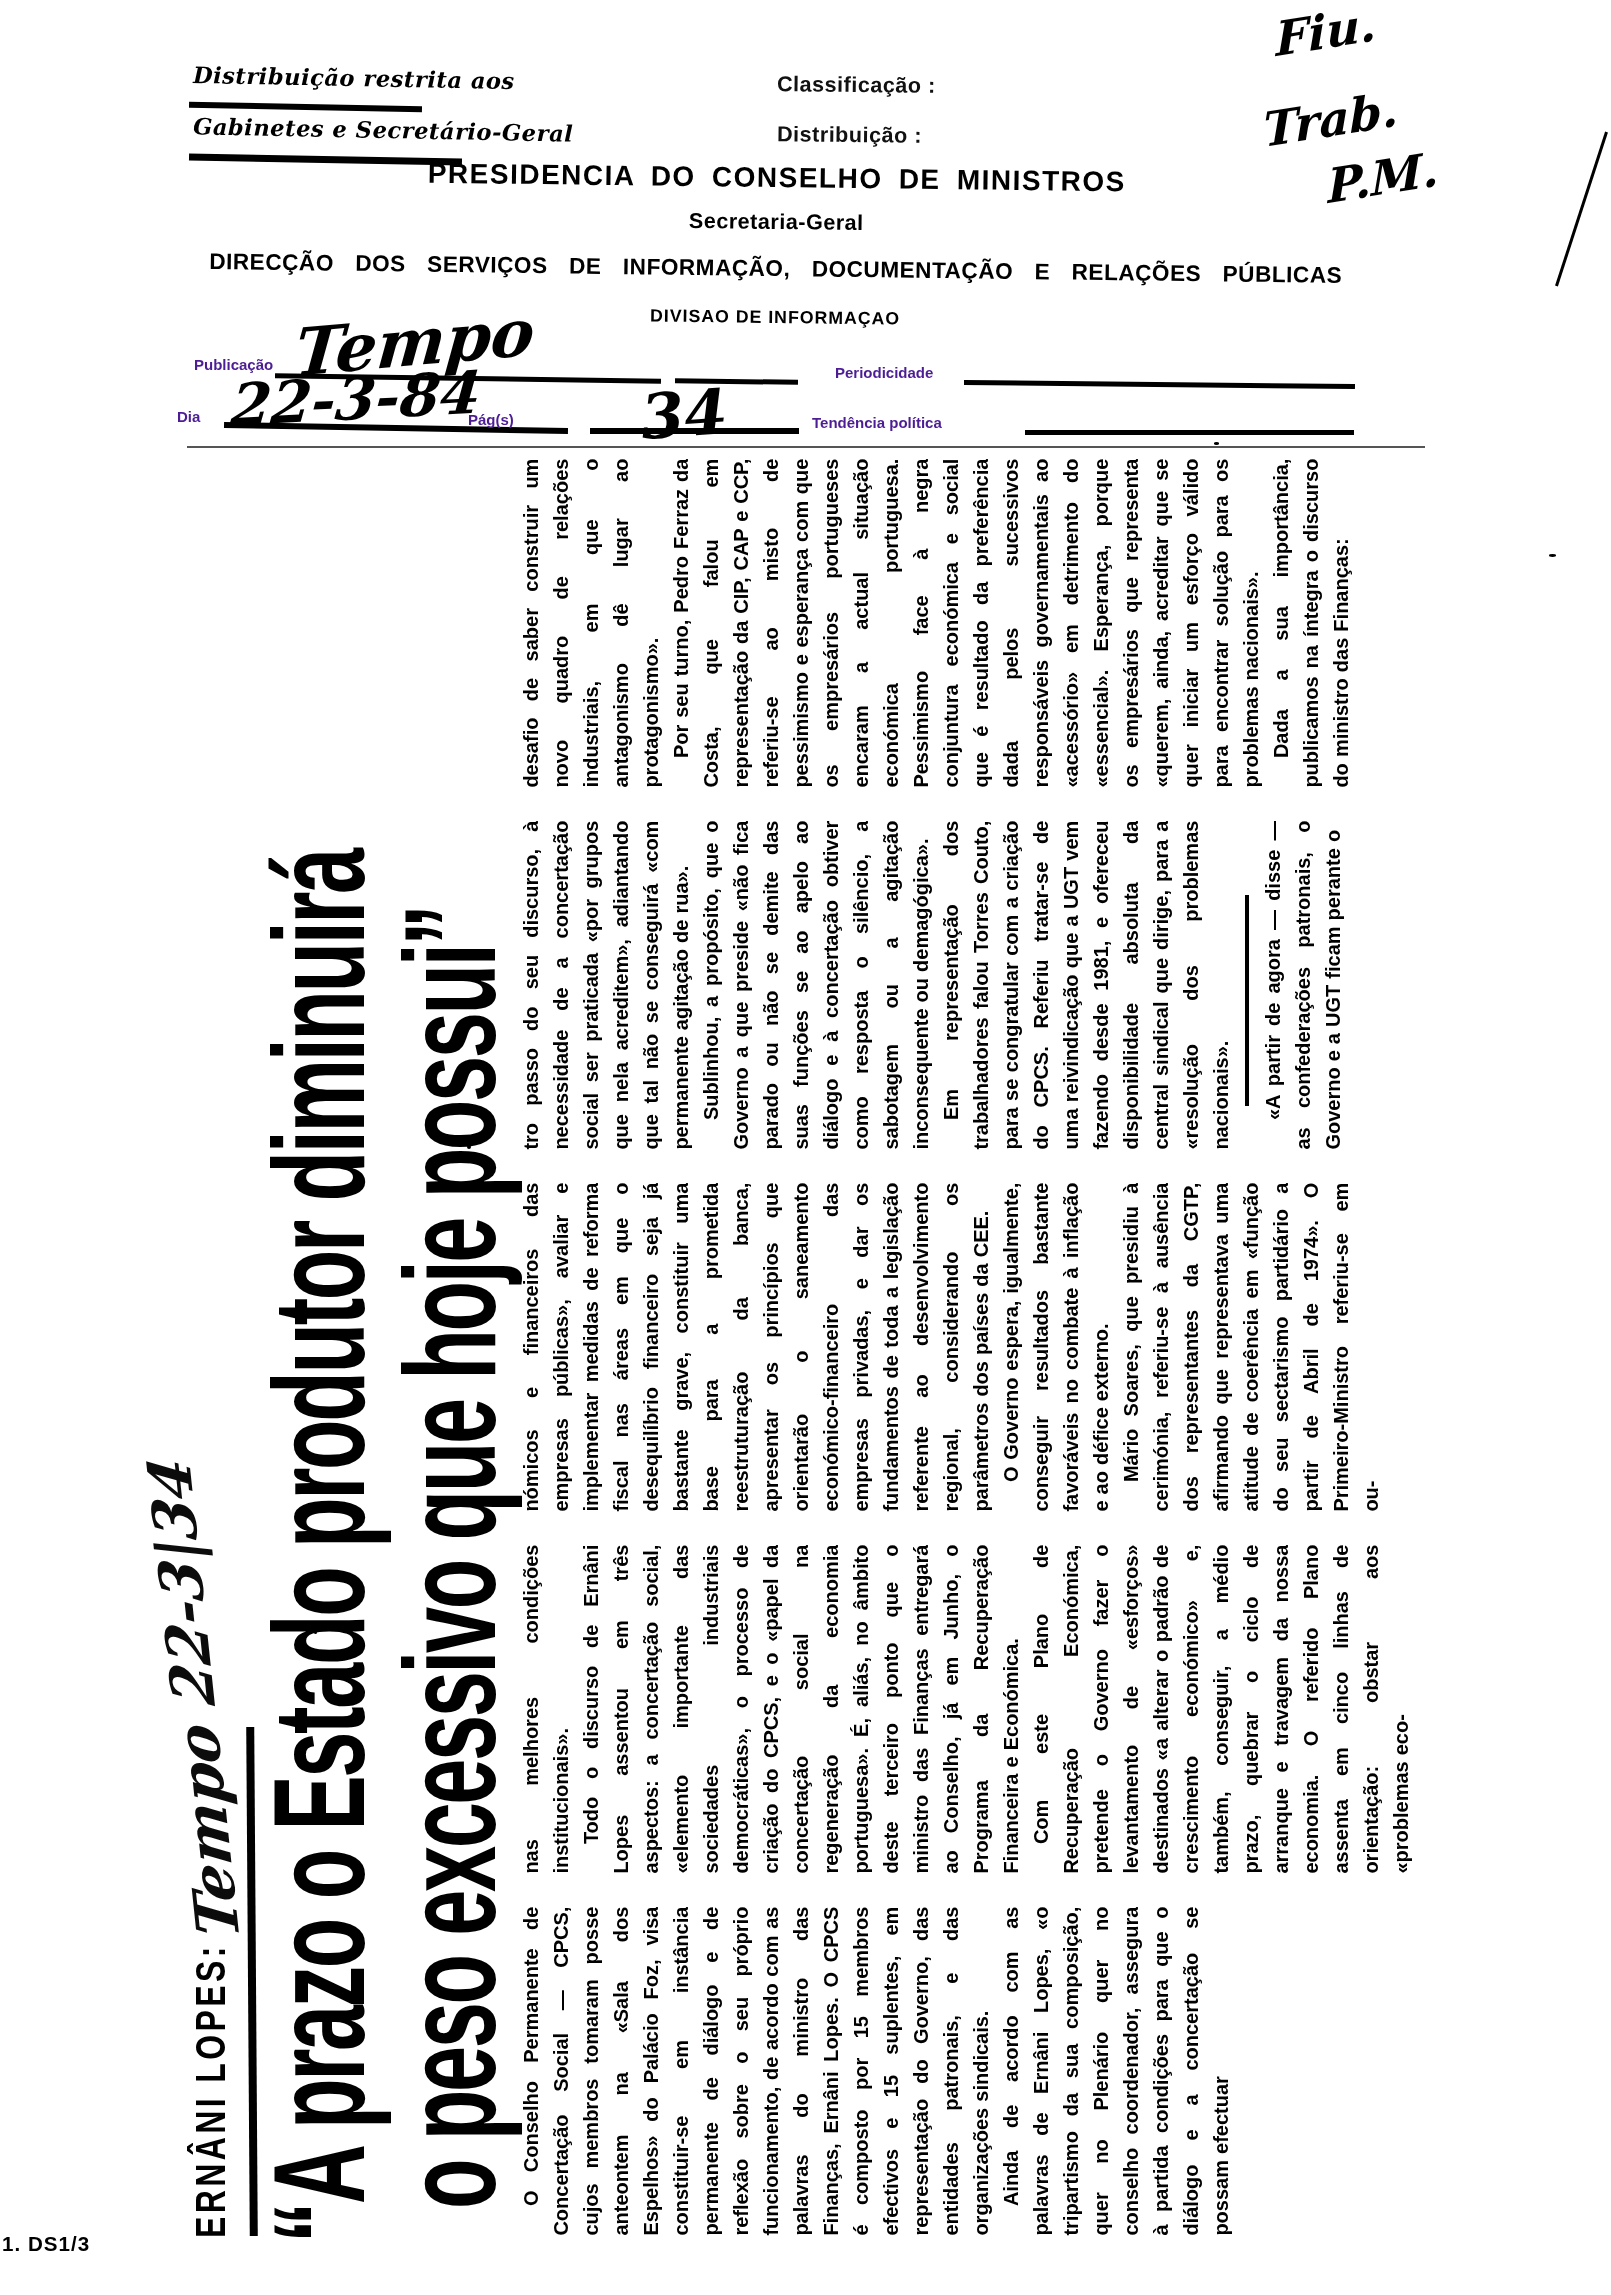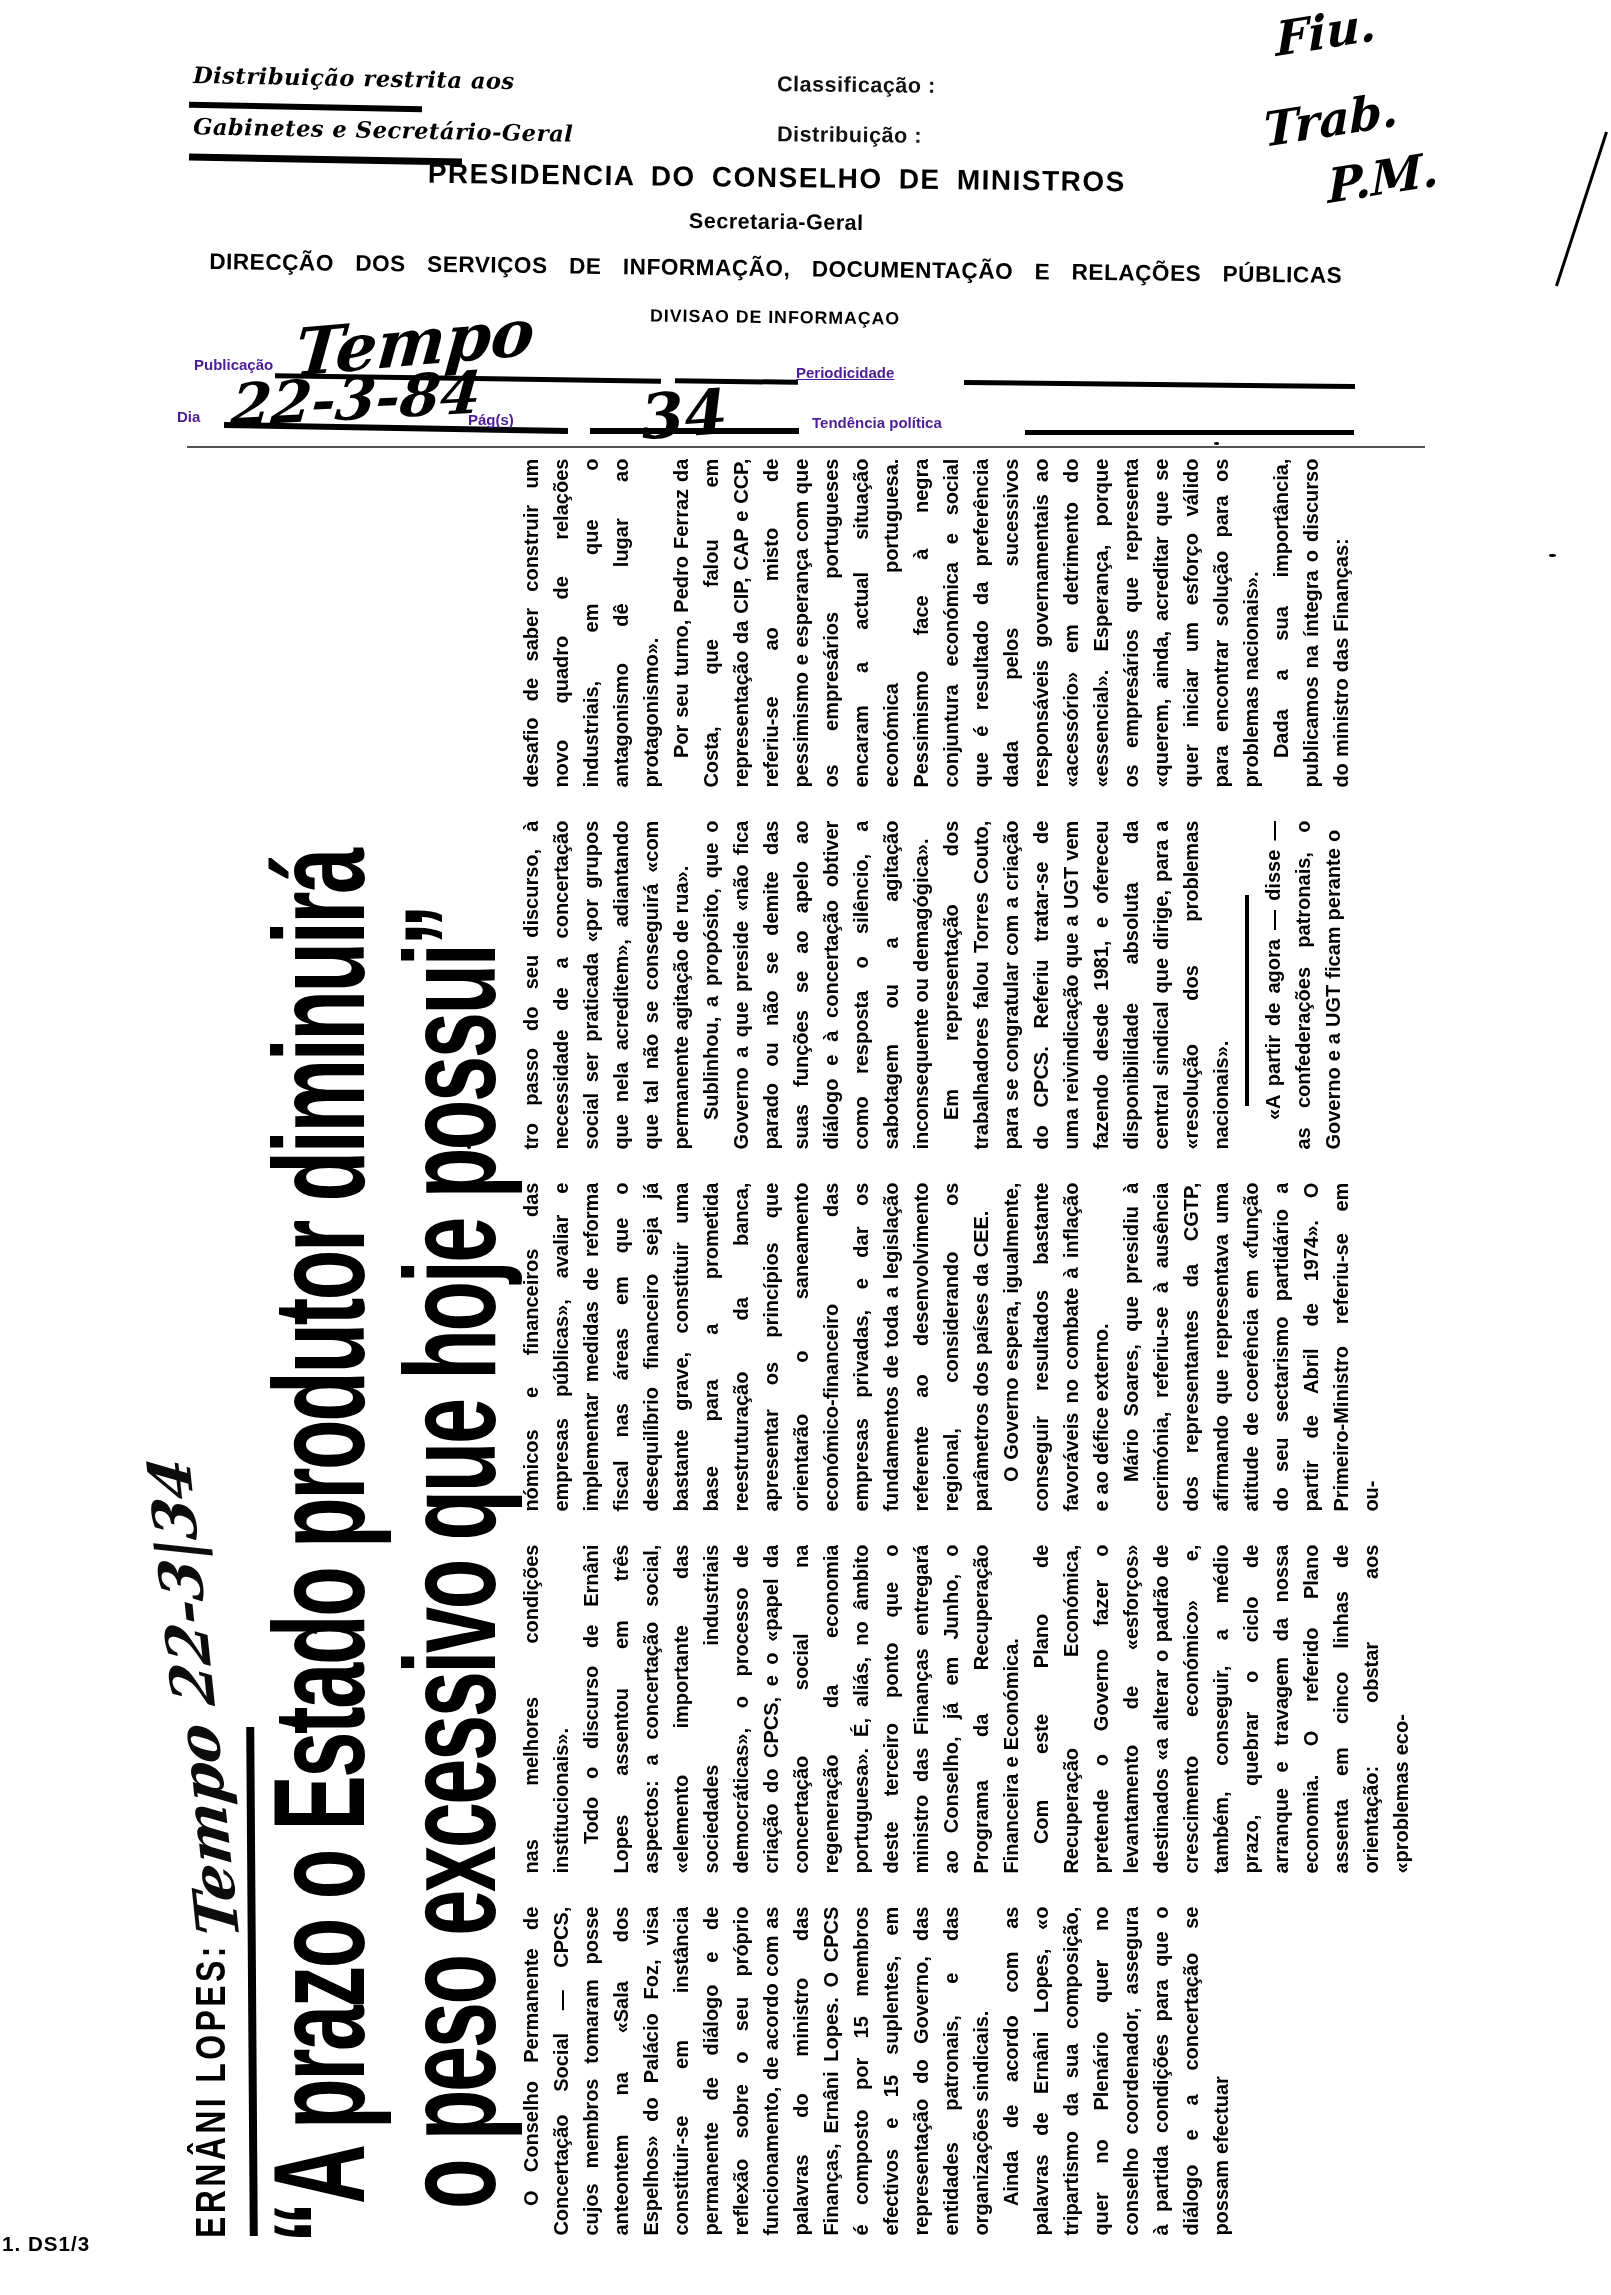--- a/index.html
+++ b/index.html
@@ -82,21 +82,21 @@
     <div class="lh-org">PRESIDENCIA DO CONSELHO DE MINISTROS</div>
     <div class="lh-dept">Secretaria-Geral</div>
     <div class="lh-dir">DIRECÇÃO DOS SERVIÇOS DE INFORMAÇÃO, DOCUMENTAÇÃO E RELAÇÕES PÚBLICAS</div>
     <div class="lh-div">DIVISAO DE INFORMAÇAO</div>
   </div>
 
   <div class="abs f-label" style="left:194px; top:356px;">Publicação</div>
   <div class="abs hand hand-entry" style="left:295px; top:304px; font-size:65px; transform:rotate(-5deg) skewX(-10deg);">Tempo</div>
   <div class="abs f-underline" style="left:275px; top:376px; width:386px; transform:rotate(0.8deg);"></div>
   <div class="abs f-underline" style="left:675px; top:379px; width:123px; transform:rotate(0.8deg);"></div>
-  <div class="abs f-label" style="left:796px; top:364px;text-decoration:underline;">Periodicidade</div>
+  <div class="abs f-label" style="left:835px; top:364px;">Periodicidade</div>
   <div class="abs f-underline" style="left:964px; top:382px; width:391px; transform:rotate(0.6deg);"></div>
 
   <div class="abs f-label" style="left:177px; top:408px;">Dia</div>
   <div class="abs hand hand-entry" style="left:231px; top:365px; font-size:58px; transform:rotate(-3deg) skewX(-8deg);">22-3-84</div>
   <div class="abs f-underline" style="left:224px; top:425px; width:344px; height:6.4px; transform:rotate(1deg);"></div>
   <div class="abs f-label" style="left:468px; top:411px;">Pág(s)</div>
   <div class="abs hand hand-entry" style="left:641px; top:378px; font-size:62px; transform:rotate(-4deg);">34</div>
   <div class="abs f-underline" style="left:590px; top:428px; width:209px; height:5.9px;"></div>
   <div class="abs f-label" style="left:812px; top:414px;text-align:center;">Tendência política</div>
   <div class="abs f-underline" style="left:1025px; top:430px; width:329px;"></div>

